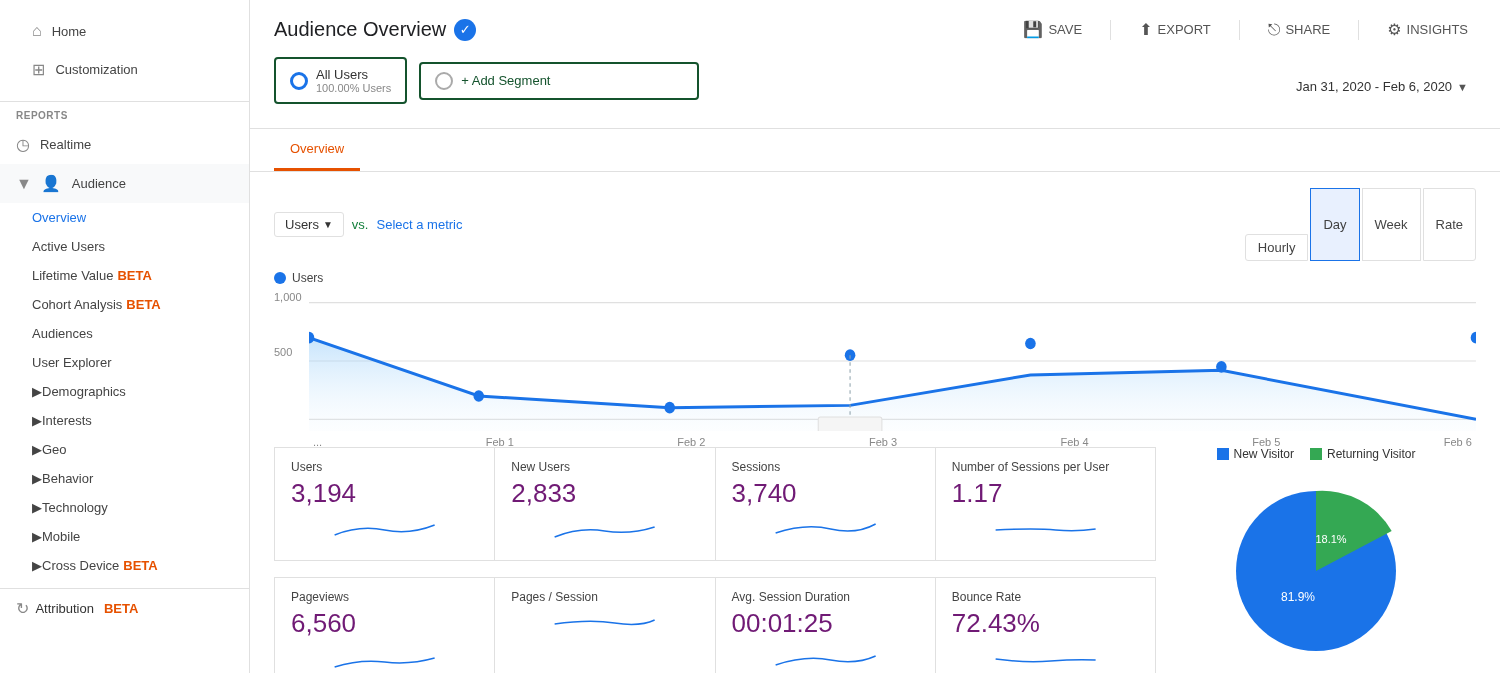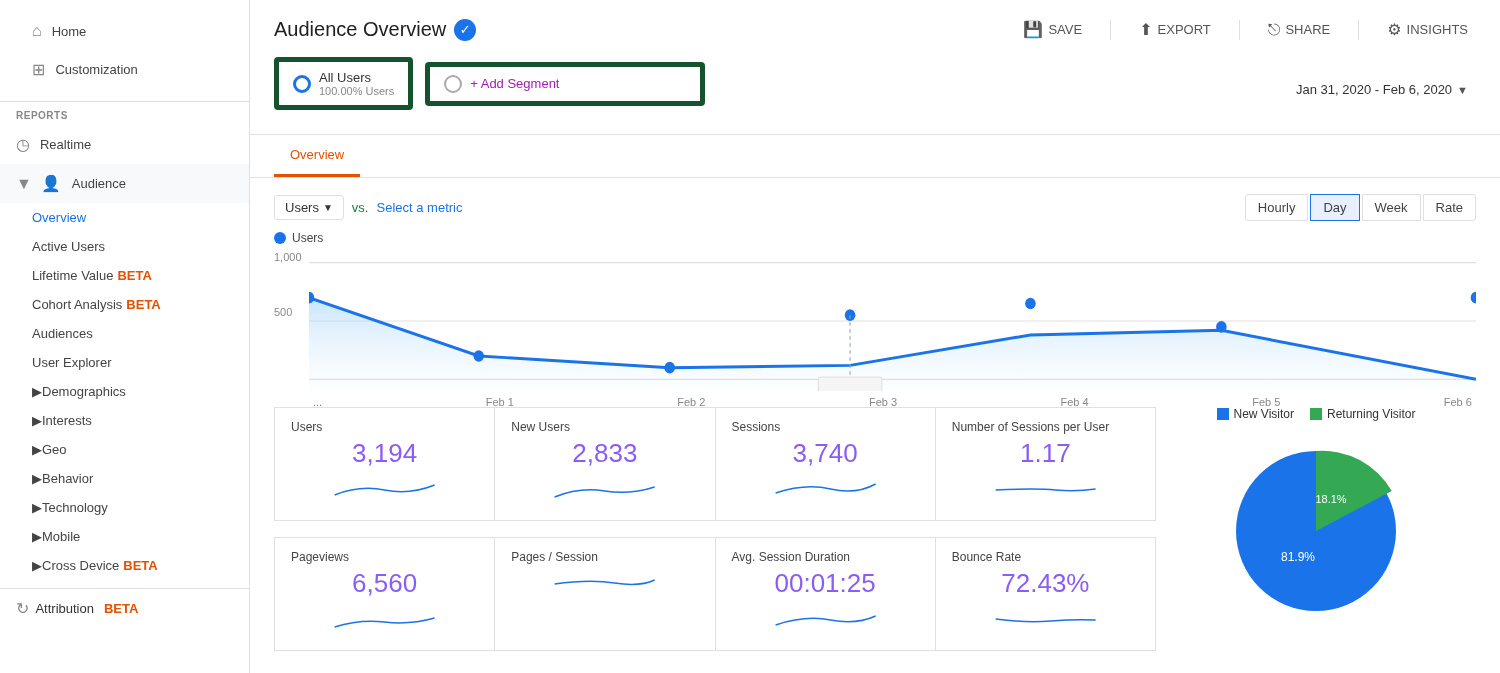--- a/index.html
+++ b/index.html
@@ -131,21 +131,21 @@
       display: flex;
       align-items: center;
       gap: 12px;
       padding-bottom: 12px;
     }
     .segment-pill {
       display: flex;
       align-items: center;
       gap: 8px;
       padding: 8px 14px;
-      border: 5px solid #14532d;
+      border: 2px solid #14532d;
       border-radius: 4px;
       background: #fff;
       cursor: pointer;
       font-size: 13px;
     }
     .segment-circle-blue {
       width: 18px;
       height: 18px;
       border-radius: 50%;
       border: 3px solid #1a73e8;
@@ -211,21 +211,21 @@
     .period-buttons { display: flex; gap: 2px; }
     .period-btn {
       padding: 5px 12px;
       border: 1px solid #e0e0e0;
       background: #fff;
       font-size: 13px;
       cursor: pointer;
       color: #444;
     }
     .period-btn.active { background: #e8f0fe; color: #404040; border-color: #1a73e8; }
-    .period-btn:first-child { border-radius: 3px 0 0 3px; }
+    .period-btn:first-child { border-radius: 3px 0 0 3px; margin-top: 46px; }
     .period-btn:last-child { border-radius: 0 3px 3px 0; }
 
     
     .chart-container {
       position: relative;
       height: 160px;
       margin-bottom: 16px;
     }
     .chart-legend {
       display: flex;
@@ -266,21 +266,21 @@
       gap: 1px;
       background: #e0e0e0;
       border: 1px solid #e0e0e0;
       margin-bottom: 16px;
     }
     .metric-card {
       background: #fff;
       padding: 12px 16px;
     }
     .metric-label { font-size: 12px; color: #444; margin-bottom: 4px; }
-    .metric-value { font-size: 26px; font-weight: 400; color: #8b5cf6; margin-bottom: 6px; text-align: center; }
+    .metric-value { font-size: 26px; font-weight: 400; color: #701a75; margin-bottom: 6px; }
     .sparkline-svg { width: 100%; height: 30px; }
 
     
     .bottom-row {
       display: flex;
       gap: 0;
     }
     .metrics-grid-bottom {
       display: grid;
       grid-template-columns: repeat(4, 1fr);
@@ -438,21 +438,21 @@
       <div class="segments-row">
         <div class="segment-pill">
           <div class="segment-circle-blue"></div>
           <div>
             <div style="font-size:13px;font-weight:500;">All Users</div>
             <div style="font-size:11px;color:#888;">100.00% Users</div>
           </div>
         </div>
         <div class="segment-pill" style="color:#888; min-width:280px;">
           <div class="segment-circle-gray"></div>
-          <span style="color:#a21caf;">+ Add Segment</span>
+          <span style="color:#14532d;">+ Add Segment</span>
         </div>
       </div>
       <div class="date-range">
         <span style="font-size:13px; font-weight:500;">Jan 31, 2020 - Feb 6, 2020</span>
         <span style="font-size:11px; color:#555;">▼</span>
       </div>
     </div>
   </div>
 
   <div class="overview-tab-row">

